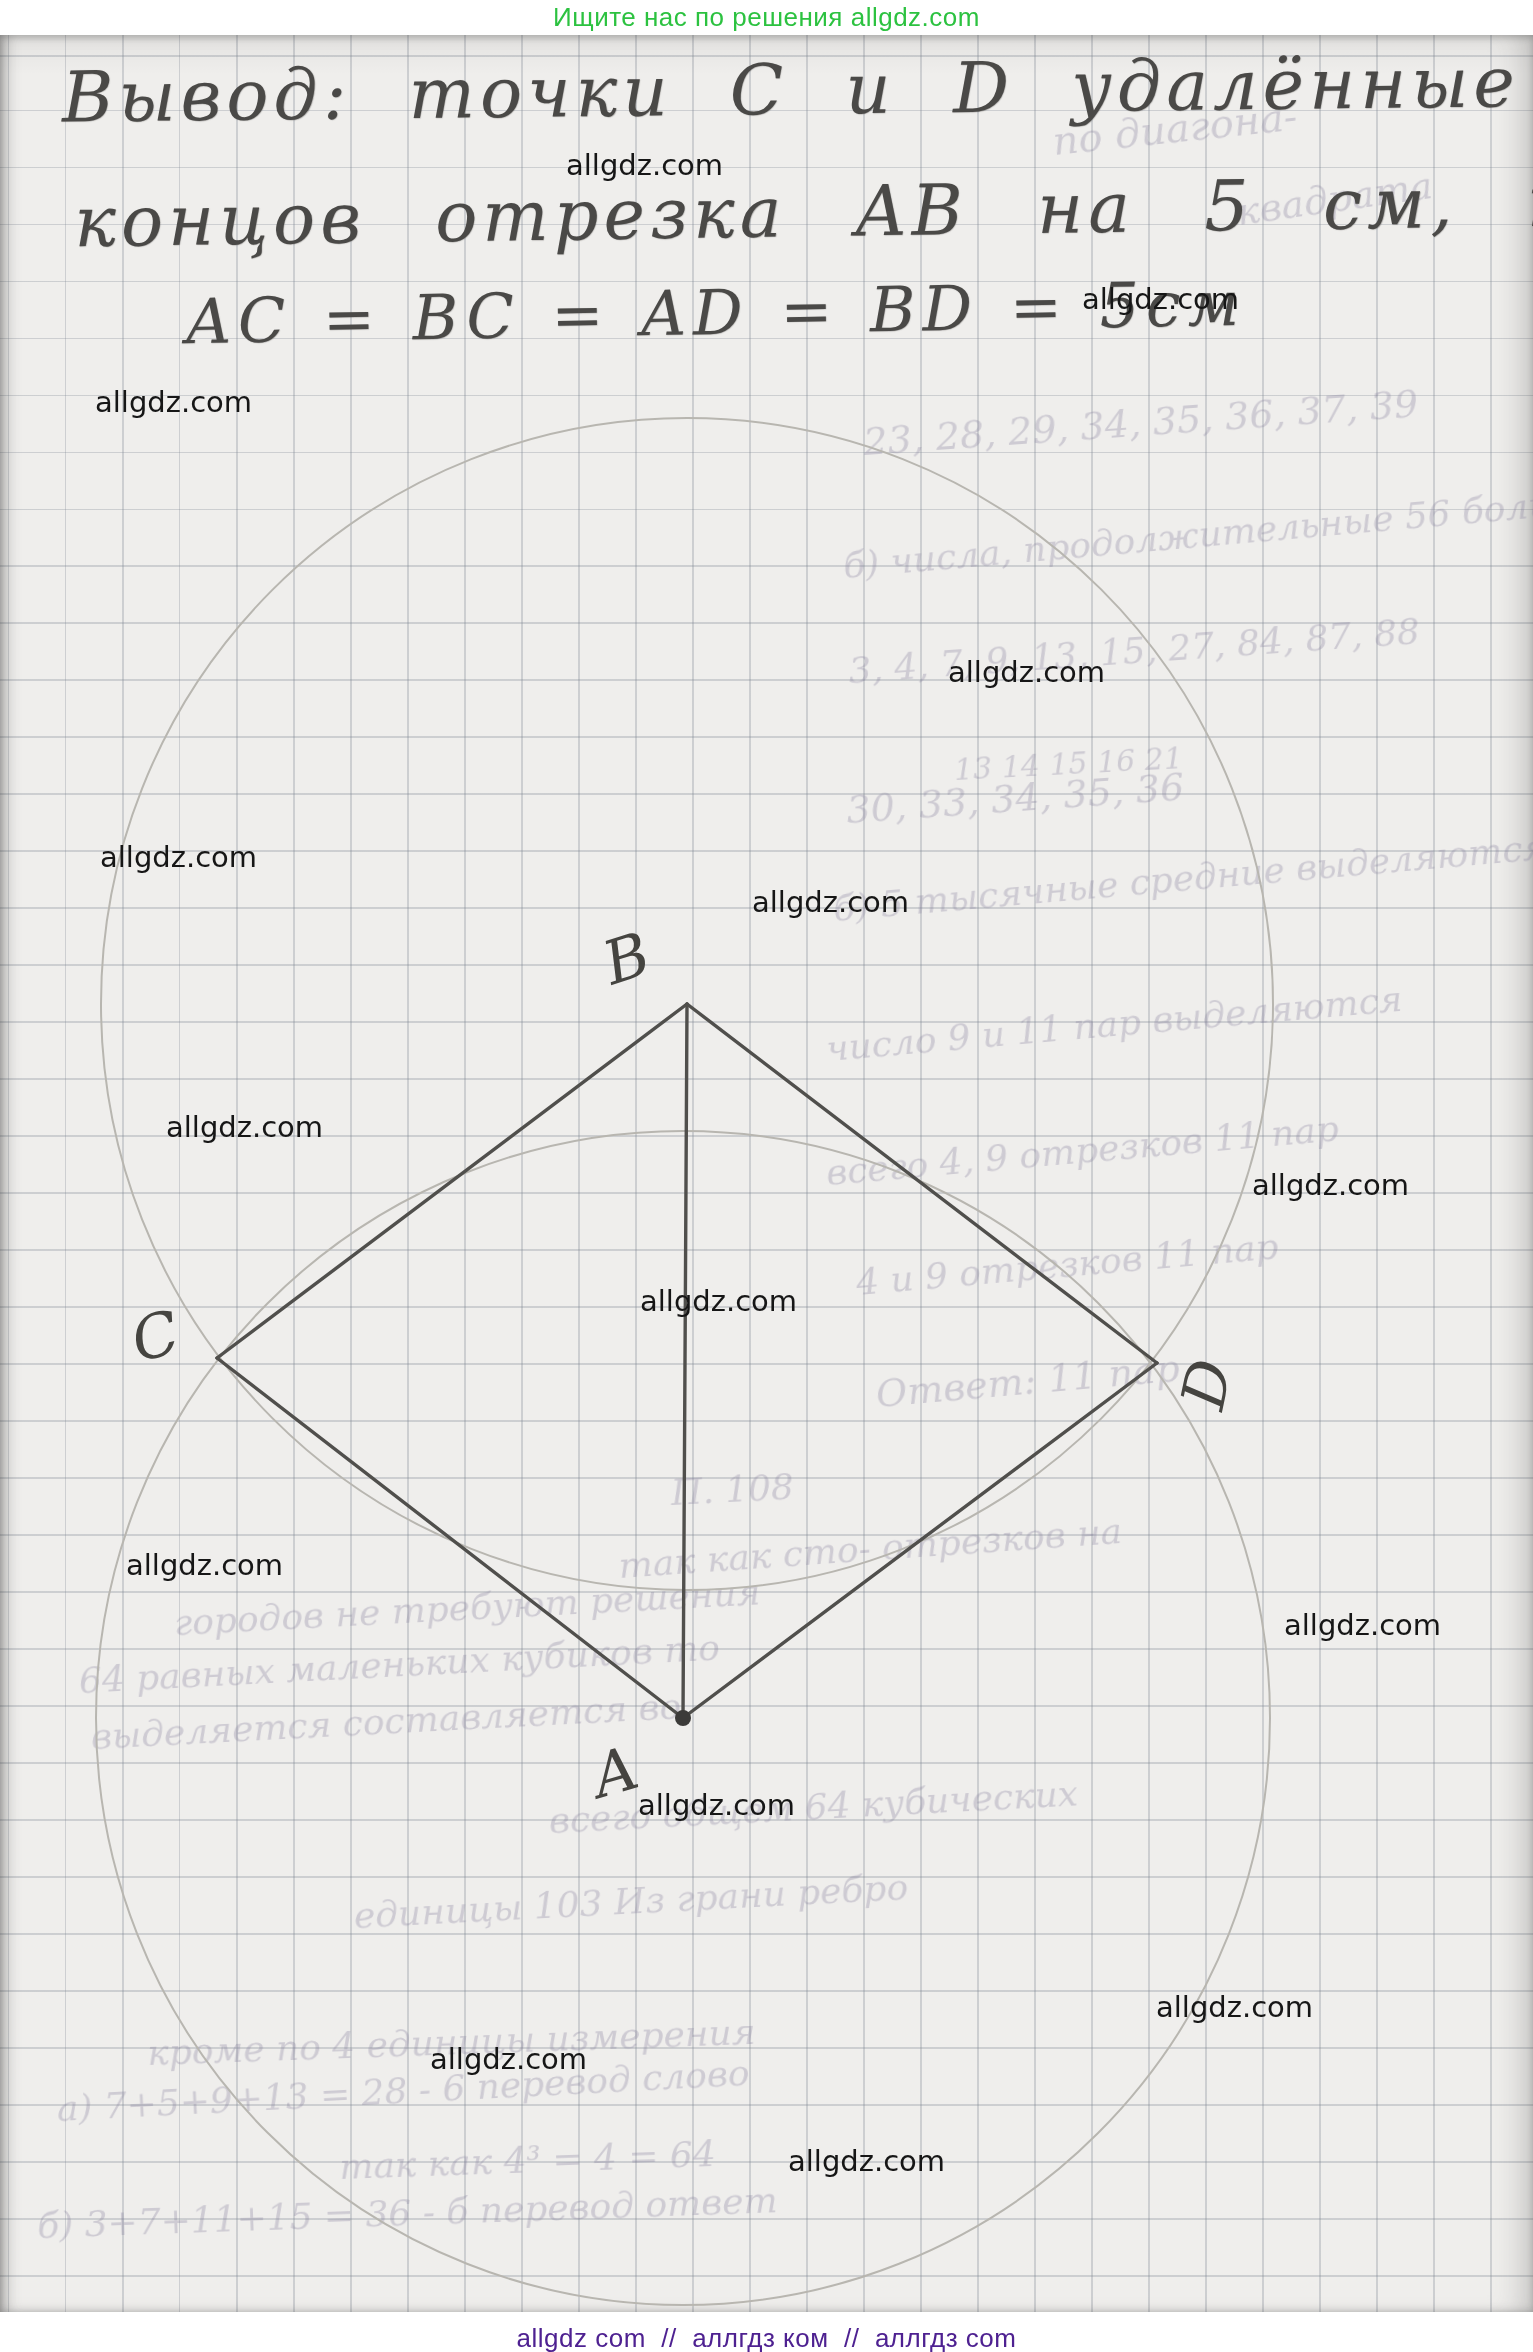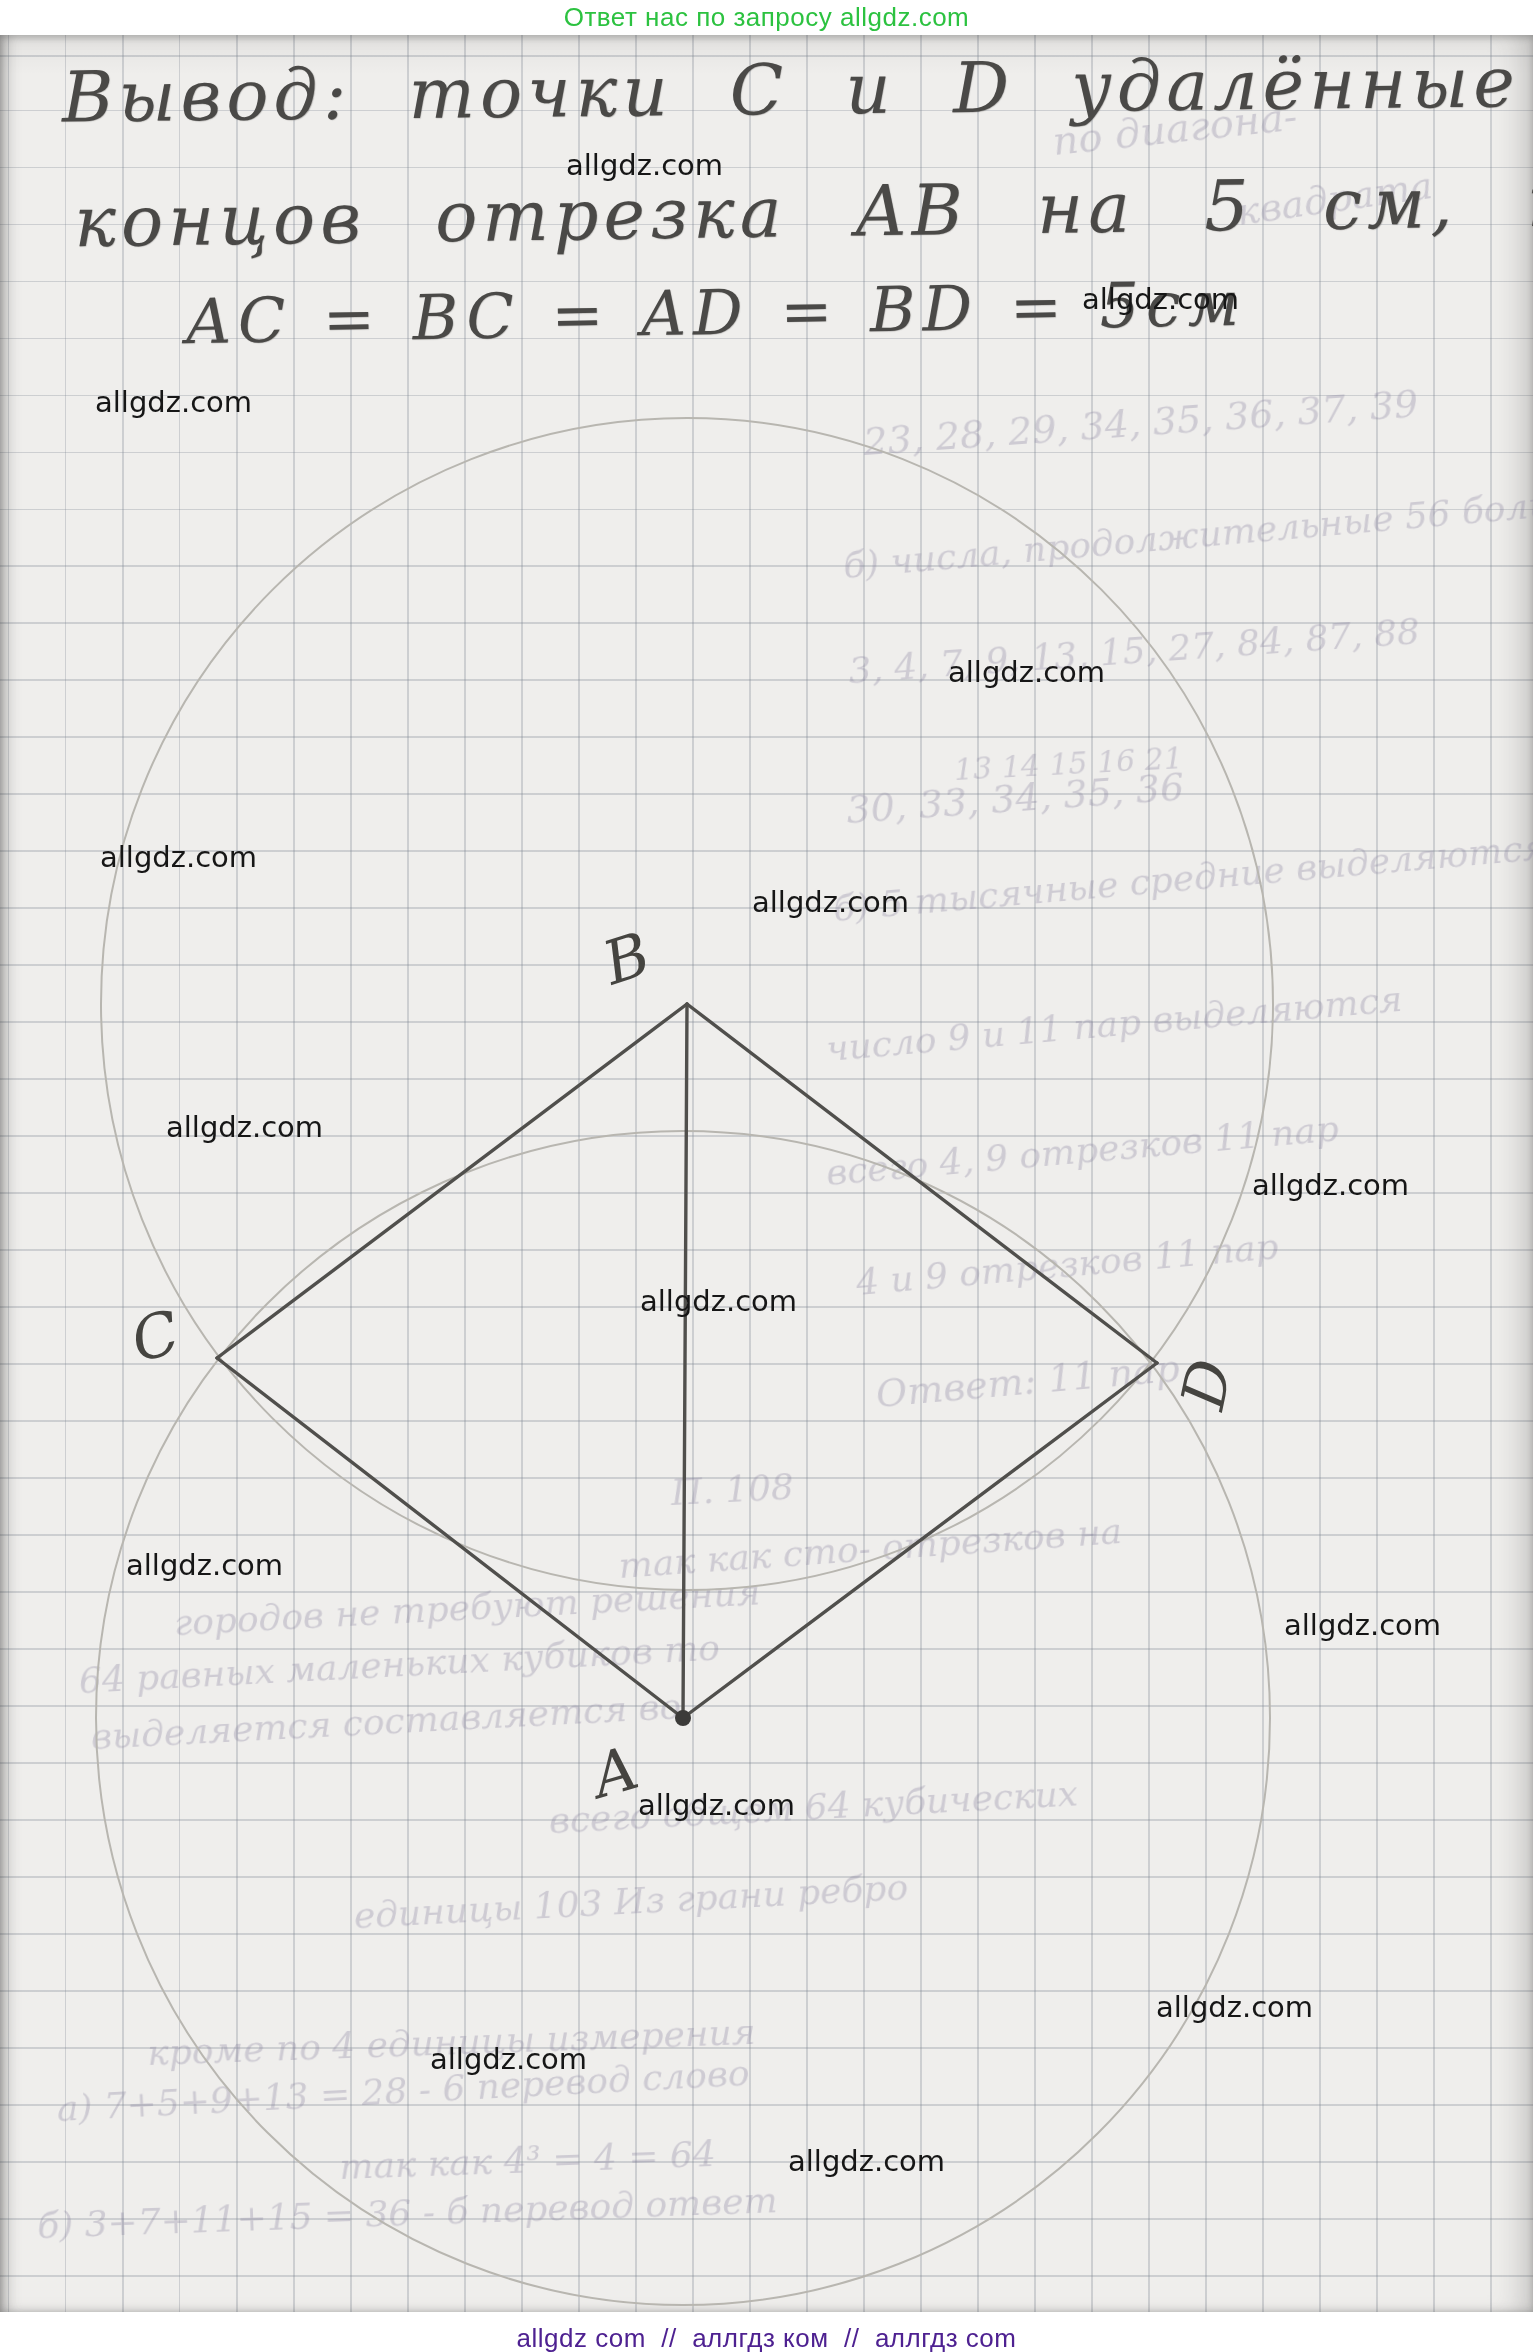--- a/index.html
+++ b/index.html
@@ -52,21 +52,21 @@
 
   
   .bottombar{position:absolute;left:0;top:2312px;width:1533px;height:52px;background:#ffffff;
              display:flex;align-items:center;justify-content:center;z-index:6;}
   .bottombar span{font:26px "Liberation Sans",sans-serif;color:#4e2191;letter-spacing:.5px;white-space:pre;}
 </style>
 </head>
 <body>
 
 <div class="topbar">
-  <span>Ответ нас по запросу allgdz.com</span>
+  <span>Ищите нас по решения allgdz.com</span>
 </div>
 
 <div class="paper-bg"></div>
 
 <div class="layer ghost-layer">
     <span class="ghost" style="left: 1055px; top: 118px; font-size: 40px; transform: rotate(-6deg);">по диагона-</span>
     <span class="ghost" style="left: 1240px; top: 190px; font-size: 38px; transform: rotate(-8deg);">квадрата</span>
     <span class="ghost" style="left: 865px; top: 420px; font-size: 38px; transform: rotate(-4deg);">23, 28, 29, 34, 35, 36, 37, 39</span>
     <span class="ghost" style="left: 845px; top: 545px; font-size: 36px; transform: rotate(-5deg);">б) числа, продолжительные 56 больше</span>
     <span class="ghost" style="left: 850px; top: 650px; font-size: 36px; transform: rotate(-4deg);">3, 4, 7, 9, 13, 15, 27, 84, 87, 88</span>

